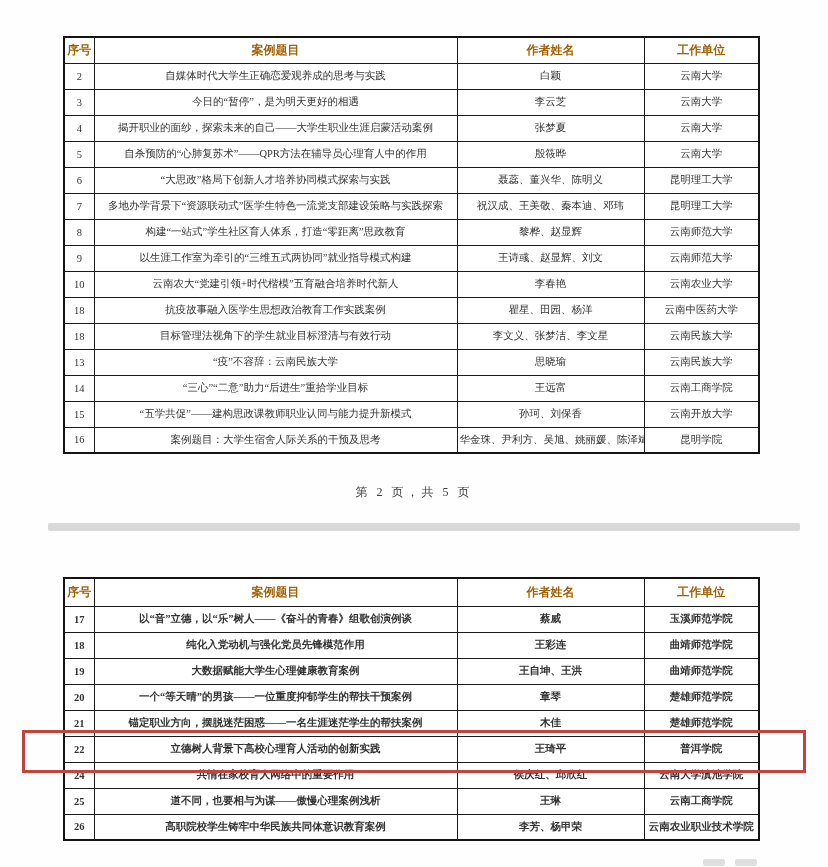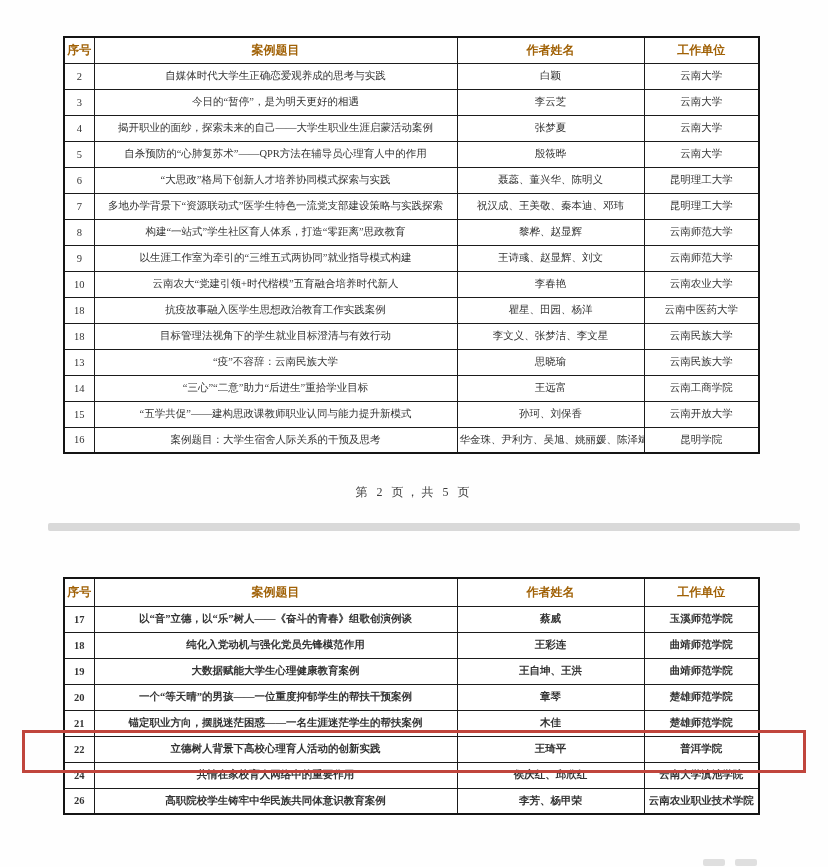--- a/index.html
+++ b/index.html
@@ -247,20 +247,26 @@
         </tr>
 
 
         <tr>
           <td>24</td>
           <td>共情在家校育人网络中的重要作用</td>
           <td>侯庆红、邱欣红</td>
           <td>云南大学滇池学院</td>
         </tr>
 
+        <tr>
+          <td>25</td>
+          <td>道不同，也要相与为谋——傲慢心理案例浅析</td>
+          <td>王琳</td>
+          <td>云南工商学院</td>
+        </tr>
 
         <tr>
           <td>26</td>
           <td>高职院校学生铸牢中华民族共同体意识教育案例</td>
           <td>李芳、杨甲荣</td>
           <td>云南农业职业技术学院</td>
         </tr>
       </tbody>
   </table>
 

